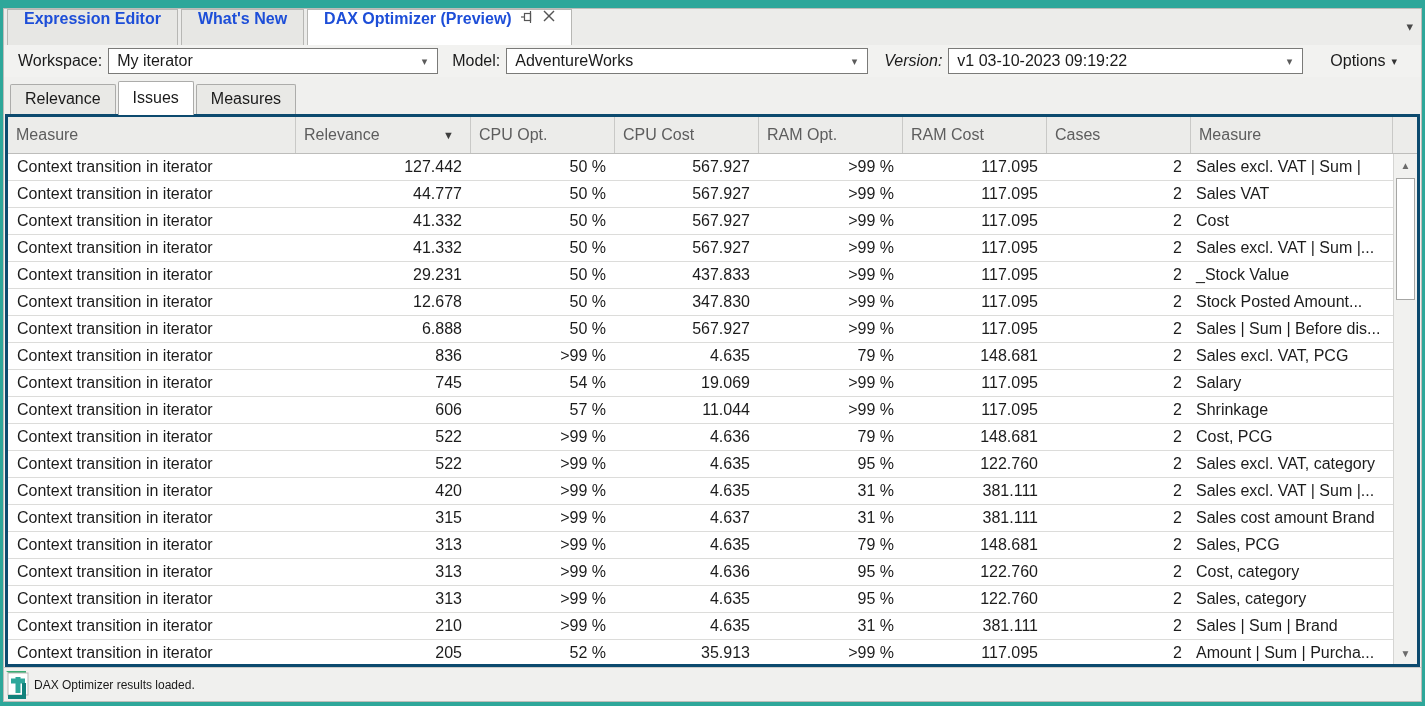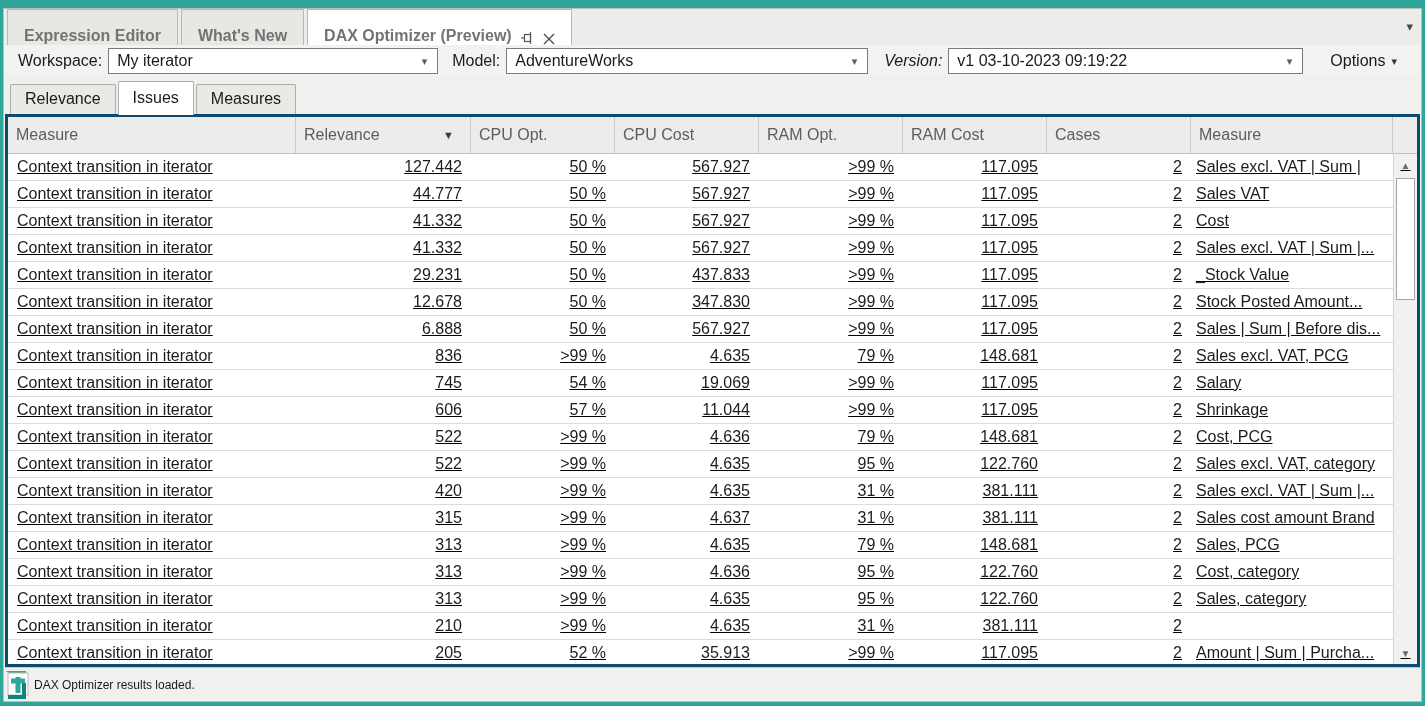--- a/index.html
+++ b/index.html
@@ -2,22 +2,22 @@
 <html><head>
 <meta charset="utf-8">
 <style>
   * { box-sizing: border-box; margin: 0; padding: 0; }
   html,body { width:1425px; height:706px; font-family:"Liberation Sans","DejaVu Sans",sans-serif; }
   .frame { width:1425px; height:706px; background:#2ea79a; padding:8px 3px 4px 3px; }
   .app { width:100%; height:100%; background:#f0f0ee; display:flex; flex-direction:column; border:1px solid #bdbdb9; }
 
   
   .tabstrip { height:36px; background:#ececea; display:flex; align-items:stretch; position:relative; flex:0 0 auto; }
-  .doc-tab { display:flex; align-items:flex-end; gap:8px; padding:0 16px; font-size:16px; font-weight:bold;
-             color:#737373; background:#e7e7e4; border:1px solid #b7b7b4; border-bottom:none; margin-left:3px; cursor:default; }
+  .doc-tab { display:flex; align-items:flex-start; gap:8px; padding:0 16px; font-size:16px; font-weight:bold;
+             color:#1d4ed8; background:#e7e7e4; border:1px solid #b7b7b4; border-bottom:none; margin-left:3px; cursor:default; }
   .doc-tab.active { background:#ffffff; }
   .doc-tab .t-icon { display:flex; align-items:center; color:#555; }
   .tab-overflow { position:absolute; right:8px; top:10px; color:#4a4a4a; font-size:13px; }
 
   
   .toolbar { height:32px; background:#f2f2f0; display:flex; align-items:center; padding:0 6px; font-size:16px; color:#1a1a1a; flex:0 0 auto; }
   .tb-label { margin:0 6px 0 8px; white-space:nowrap; }
   .combo { display:flex; align-items:center; background:#fff; border:1px solid #7a7a78; height:26px; padding:0 4px 0 8px; font-size:16px; color:#1a1a1a; }
   .combo .caret { margin-left:auto; color:#5b5b5b; font-size:11px; padding:0 6px; }
   .combo.w-workspace { width:330px; }
@@ -33,21 +33,21 @@
   .sub-tab.active { background:#ffffff; padding:7px 14px 8px 14px; position:relative; top:1px; }
 
   
   .panel { flex:1 1 auto; background:#ffffff; border:3px solid #0c4a6e; margin:0 1px; display:flex; flex-direction:column; overflow:hidden; position:relative; z-index:1; }
   .grid-header { display:grid; grid-template-columns:288px 175px 144px 144px 144px 144px 144px 1fr 24px;
                  height:37px; background:#ececea; border-bottom:1px solid #bdbdbb; flex:0 0 auto; }
   .gh-cell { display:flex; align-items:center; font-size:16px; color:#5d5d5d; padding-left:8px; border-right:1px solid #c9c9c7; overflow:hidden; white-space:nowrap; }
   .gh-cell:last-child { border-right:none; }
   .gh-cell .sort { margin-left:auto; margin-right:16px; font-size:11px; color:#3e3e3e; }
 
-  .grid-area { flex:1 1 auto; display:flex; overflow:hidden;text-decoration:underline; }
+  .grid-area { flex:1 1 auto; display:flex; overflow:hidden; }
   .grid-body { flex:1 1 auto; overflow:hidden; }
   .grid-row { display:grid; grid-template-columns:288px 175px 144px 144px 144px 144px 144px 1fr;
               height:27px; border-bottom:1px solid #dcdcda; font-size:16px; color:#1c1c1c; }
   .cell { display:flex; align-items:center; white-space:nowrap; overflow:hidden; }
   .cell.left { padding-left:9px; }
   .cell.right { justify-content:flex-end; padding-right:9px; }
   .cell.m2 { padding-left:5px; }
 
   
   .vscroll { flex:0 0 24px; width:24px; background:#f1f1ef; border-left:1px solid #d5d5d3; display:flex; flex-direction:column; position:relative; }
@@ -334,20 +334,21 @@
     <div class="cell m2">Sales, category</div>
   </div>
             <div class="grid-row">
     <div class="cell left">Context transition in iterator</div>
     <div class="cell right">210</div>
     <div class="cell right">&gt;99 %</div>
     <div class="cell right">4.635</div>
     <div class="cell right">31 %</div>
     <div class="cell right">381.111</div>
     <div class="cell right">2</div>
+    <div class="cell m2">Sales | Sum | Brand</div>
   </div>
             <div class="grid-row">
     <div class="cell left">Context transition in iterator</div>
     <div class="cell right">205</div>
     <div class="cell right">52 %</div>
     <div class="cell right">35.913</div>
     <div class="cell right">&gt;99 %</div>
     <div class="cell right">117.095</div>
     <div class="cell right">2</div>
     <div class="cell m2">Amount | Sum | Purcha...</div>

